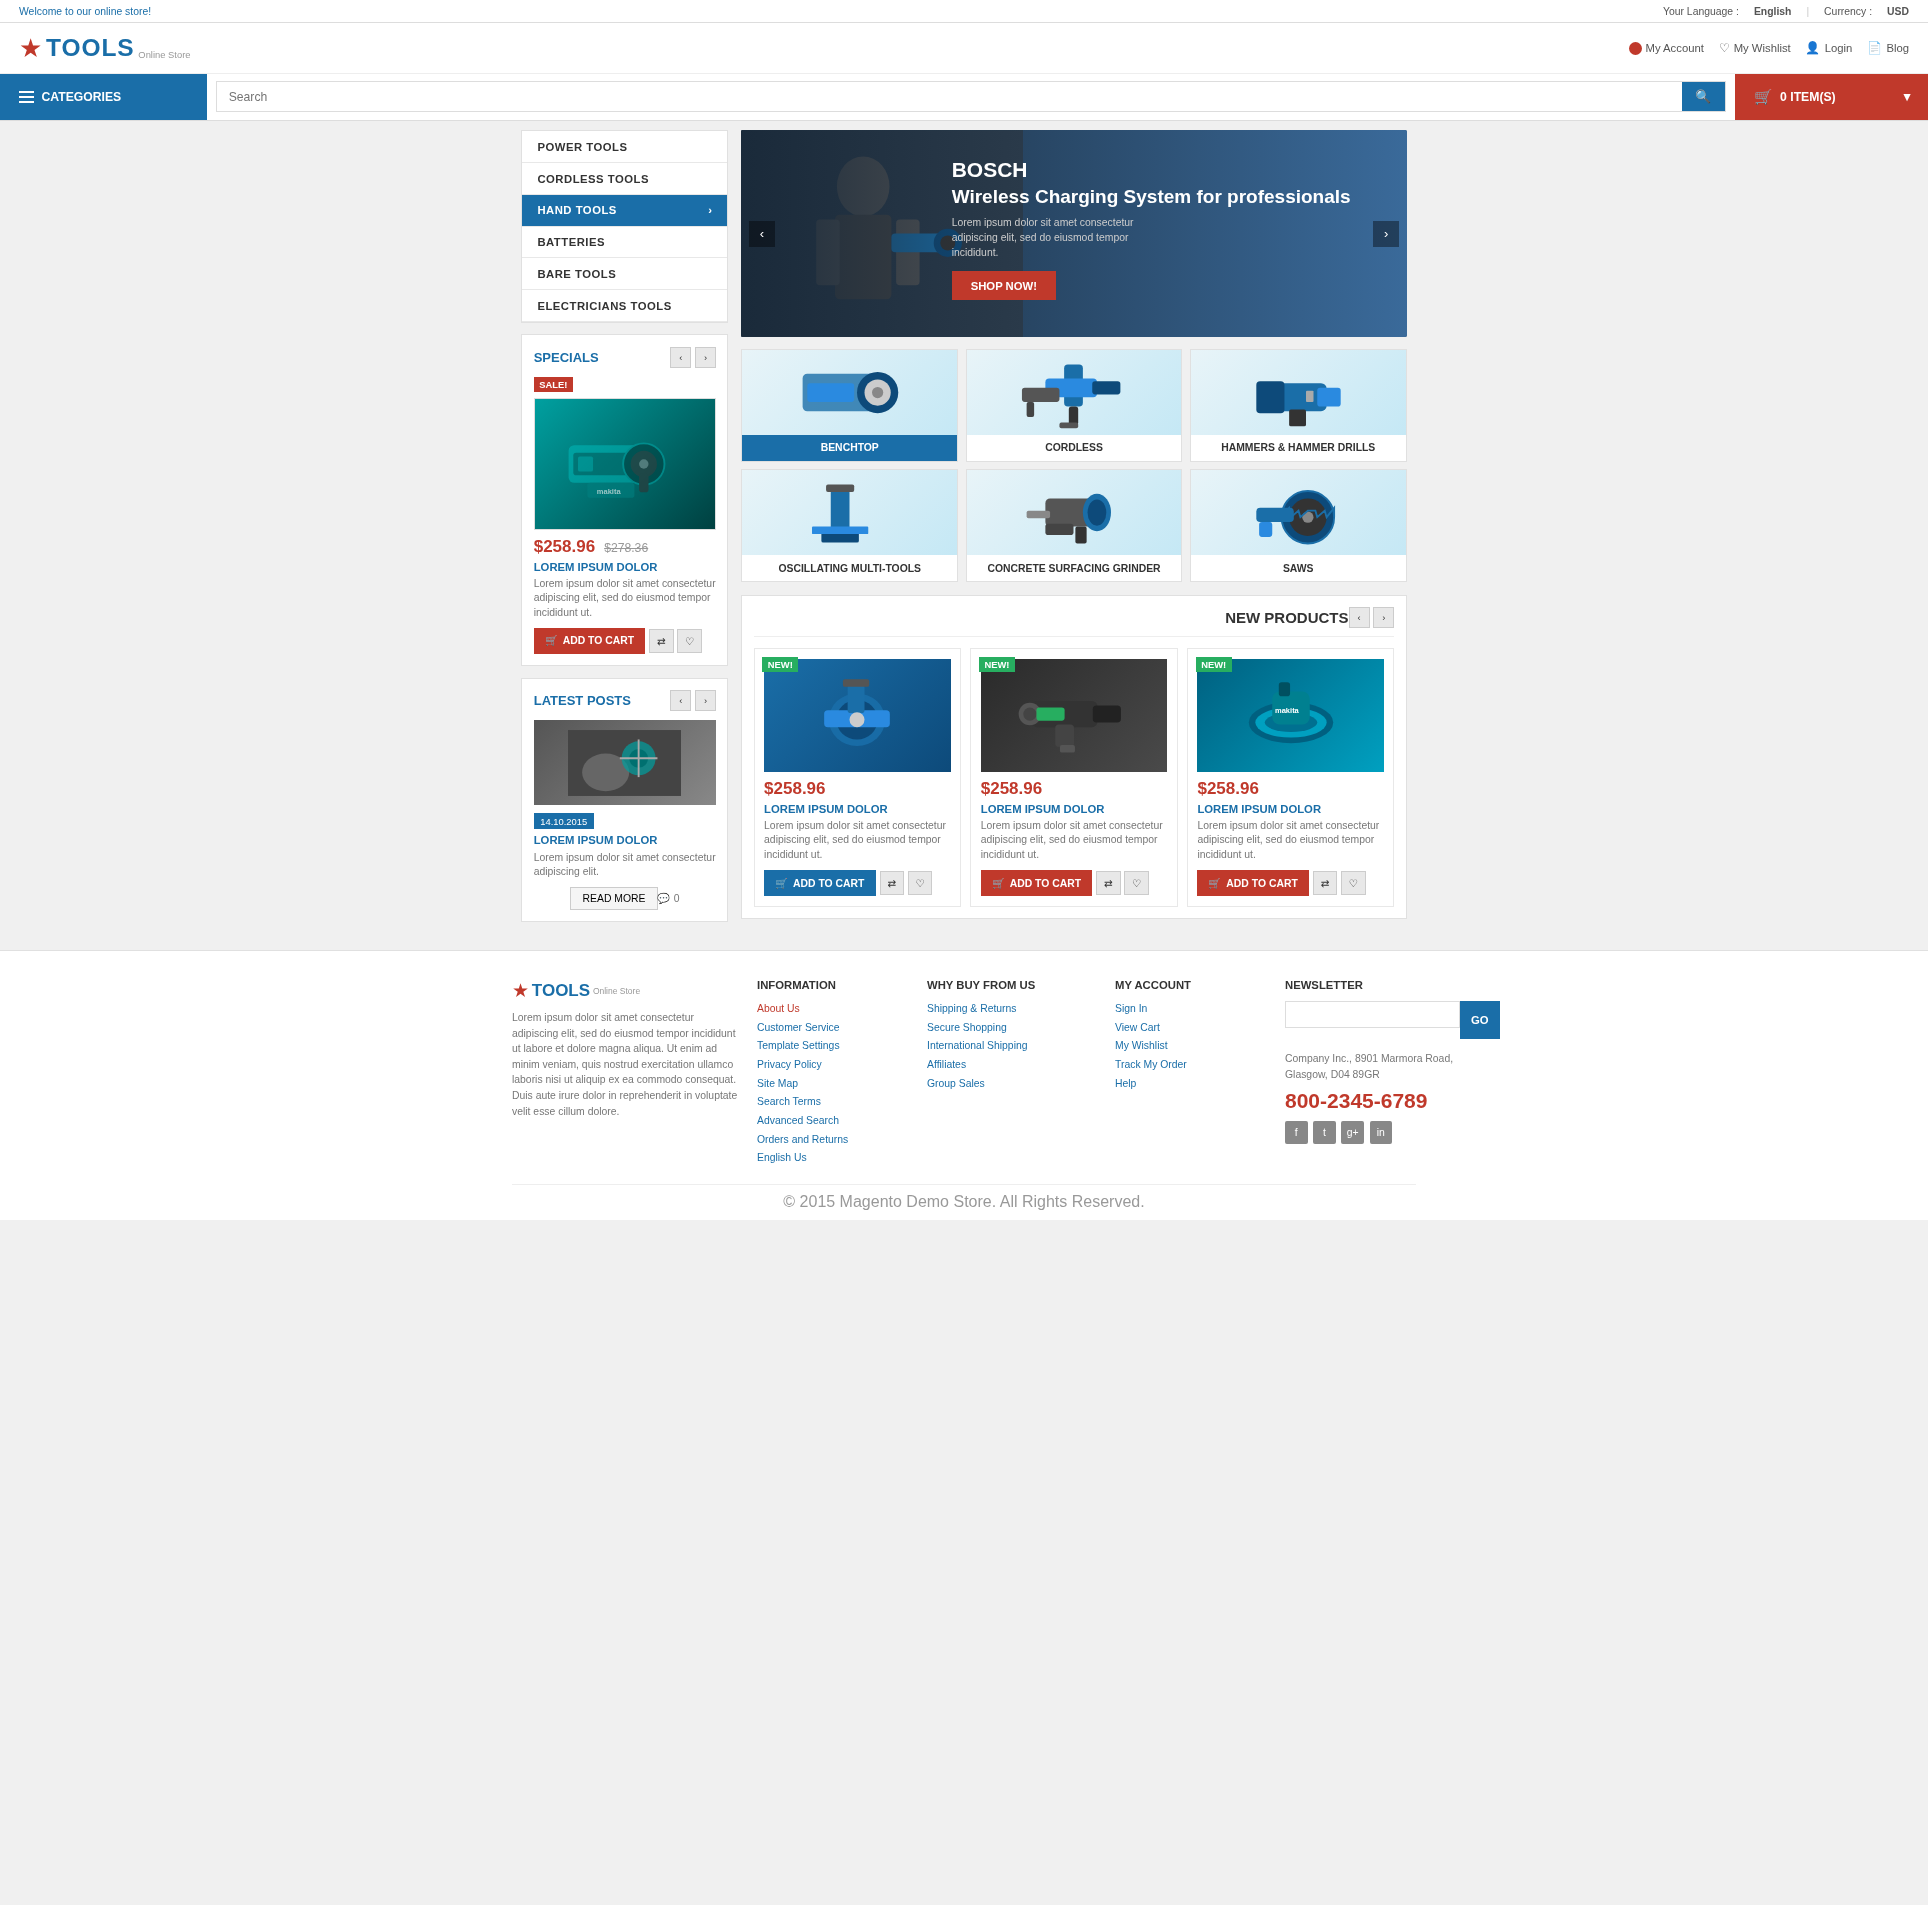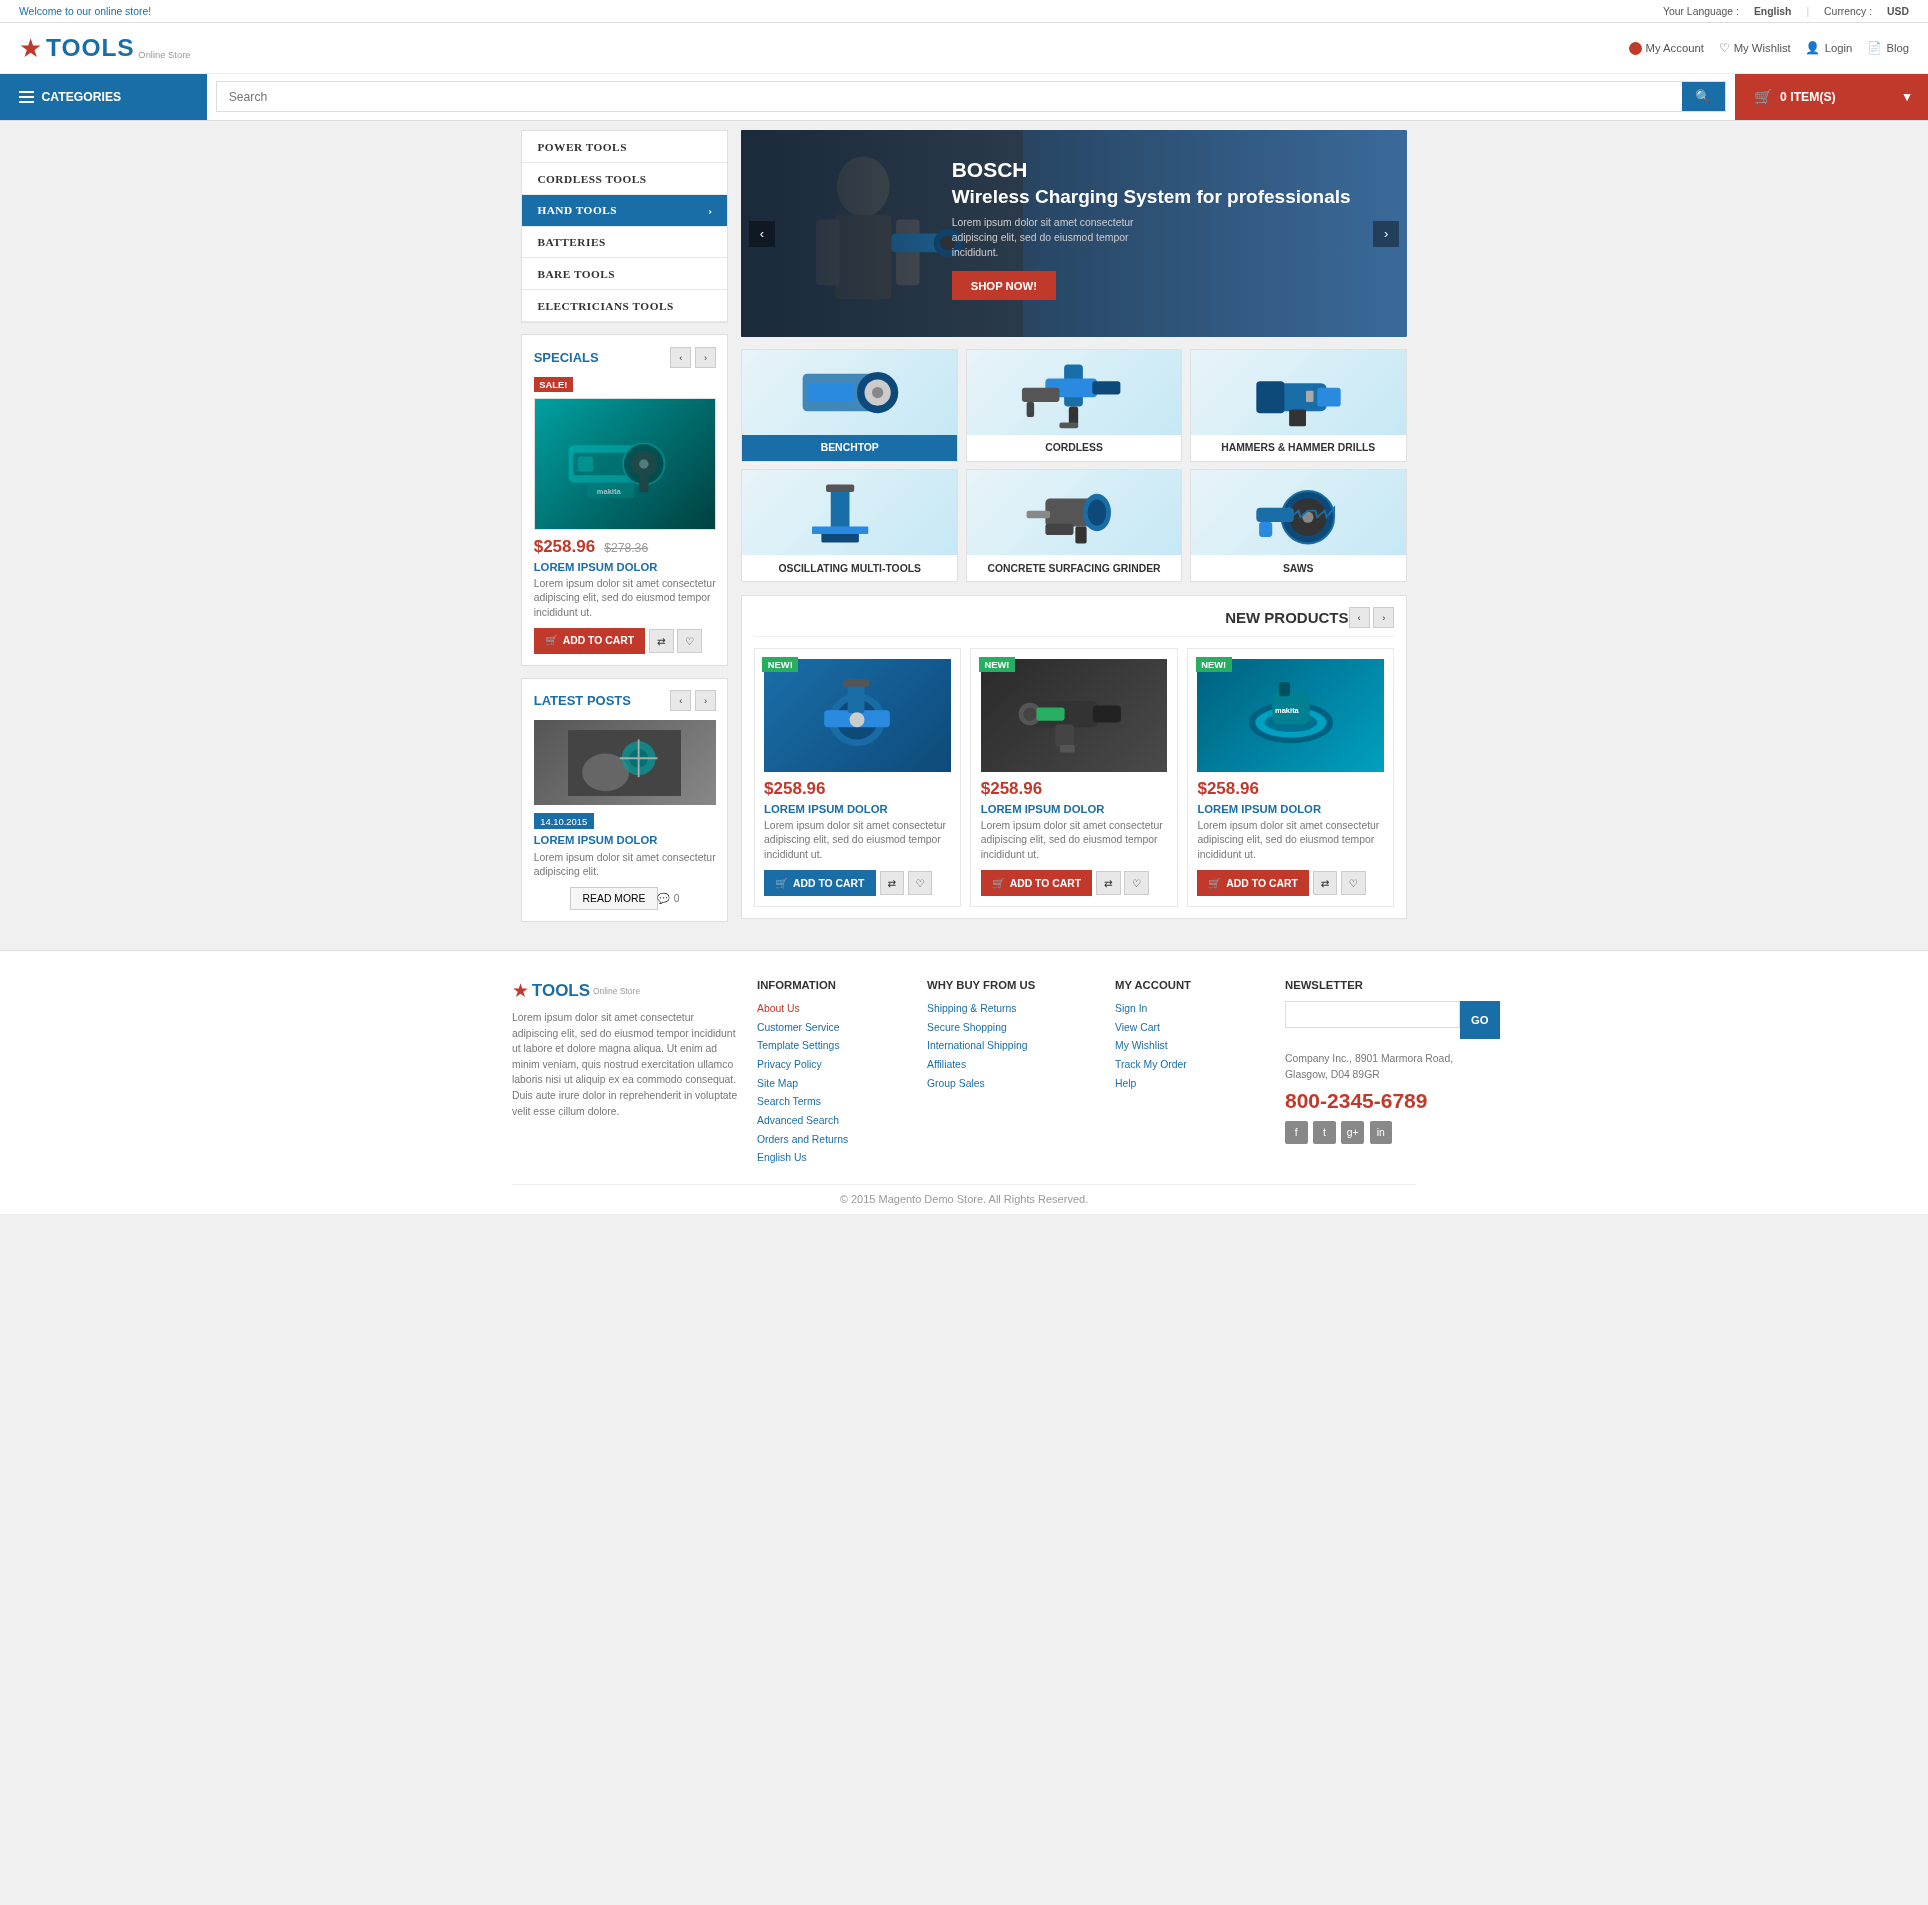--- a/index.html
+++ b/index.html
@@ -33,21 +33,21 @@
     .cart-btn { background: #c0392b; color: #fff; display: flex; align-items: center; gap: 7.5px; padding: 11.3px 19px; font-weight: bold; font-size: 12.2px; cursor: pointer; min-width: 151px; }
     .cart-btn .cart-icon { font-size: 15px; }
     .cart-dropdown { padding: 11.3px 15px; cursor: pointer; background: #c0392b; color: #fff; display: flex; align-items: center; }
 
     
     .main-container { max-width: 904px; margin: 0 auto; padding: 9.4px; display: flex; gap: 13px; }
 
     
     .sidebar { width: 207px; flex-shrink: 0; }
     .sidebar-menu { background: #fff; border: 0.9px solid #e0e0e0; }
-    .sidebar-item { padding: 9.4px 15px; border-bottom: 0.9px solid #e8e8e8; font-size: 11.3px; font-weight: bold; color: #333; cursor: pointer; display: flex; justify-content: space-between; align-items: flex-start; text-transform: uppercase; letter-spacing: 0.5px; font-family: Liberation Serif, serif; }
+    .sidebar-item { padding: 9.4px 15px; border-bottom: 0.9px solid #e8e8e8; font-size: 11.3px; font-weight: bold; color: #333; cursor: pointer; display: flex; justify-content: space-between; align-items: flex-start; text-transform: uppercase; letter-spacing: 0.5px; }
     .sidebar-item.active { background: #1a6ea8; color: #fff; }
     .sidebar-arrow { font-size: 11.3px; }
 
     
     .specials-box { background: #fff; border: 0.9px solid #e0e0e0; margin-top: 11.3px; padding: 11.3px; }
     .specials-header { display: flex; justify-content: space-between; align-items: center; margin-bottom: 9.4px; }
     .specials-title { font-size: 13px; font-weight: bold; color: #1a6ea8; text-transform: uppercase; }
     .nav-arrows { display: flex; gap: 3.8px; }
     .nav-arrow { width: 21px; height: 21px; background: #e8e8e8; border: 0.9px solid #ccc; display: flex; align-items: center; justify-content: center; cursor: pointer; font-size: 9.4px; }
     .sale-badge { background: #c0392b; color: #fff; font-size: 9.4px; font-weight: bold; padding: 1.9px 5.6px; display: inline-block; margin-bottom: 5.6px; }
@@ -117,21 +117,21 @@
     .footer-col ul { list-style: none; }
     .footer-col ul li { margin-bottom: 4.7px; }
     .footer-col ul li a { font-size: 10.4px; color: #1a6ea8; }
     .newsletter-input { display: flex; margin-bottom: 11.3px; }
     .newsletter-input input { flex: 1; padding: 6.6px 9.4px; border: 0.9px solid #ddd; font-size: 11.3px; outline: none; }
     .newsletter-go { background: #1a6ea8; color: #fff; border: none; padding: 6.6px 11.3px; font-weight: bold; cursor: pointer; font-size: 11.3px; }
     .company-info { font-size: 10.4px; color: #777; line-height: 1.6; margin-bottom: 5.6px; }
     .phone-number { font-size: 21px; font-weight: bold; color: #c0392b; margin-bottom: 7.5px; }
     .social-icons { display: flex; gap: 5.6px; }
     .social-icon { width: 22.6px; height: 22.6px; background: #888; border-radius: 1.9px; display: flex; align-items: center; justify-content: center; color: #fff; font-size: 10.4px; cursor: pointer; }
-    .footer-bottom { max-width: 904px; margin: 15px auto 0; border-top: 0.9px solid #eee; padding-top: 7.5px; text-align: center; font-size: 11px; color: #999; }
+    .footer-bottom { max-width: 904px; margin: 15px auto 0; border-top: 0.9px solid #eee; padding-top: 7.5px; text-align: center; font-size: 16px; color: #999; }
 
     .makita-product { background: linear-gradient(135deg, #00a0a0 0%, #007070 50%, #004040 100%); }
     .grinder-product { background: linear-gradient(135deg, #1a6ea8 0%, #0d4a7a 100%); }
     .drill-product { background: linear-gradient(135deg, #2a2a2a 0%, #4a4a4a 100%); }
     .sander-product { background: linear-gradient(135deg, #006080 0%, #00a0c0 100%); }
   </style>
 </head>
 <body>
 
 <div class="top-bar">

